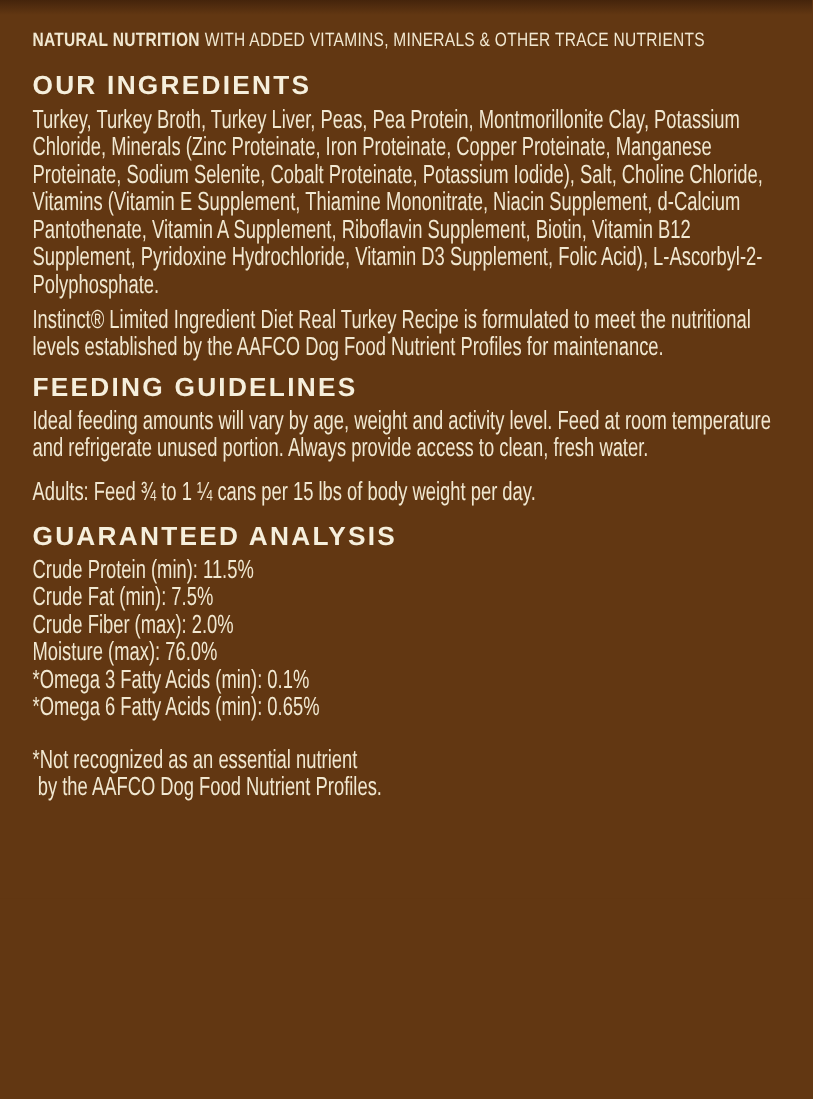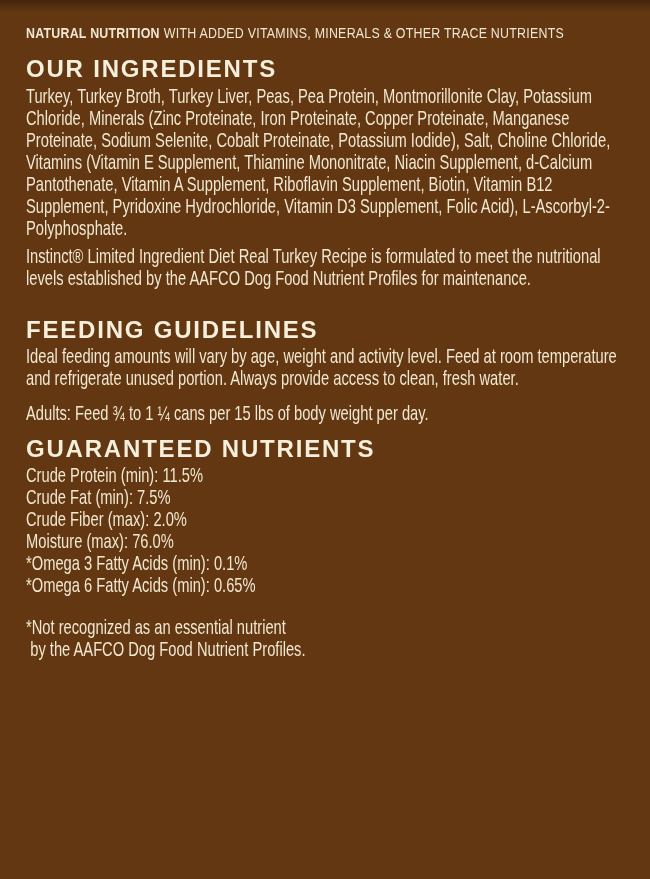--- a/index.html
+++ b/index.html
@@ -43,29 +43,29 @@
     font-size: 15.5px;
     line-height: 16px;
     letter-spacing: 0.3px;
     white-space: nowrap;
   }
   .tagline .lead { font-weight: 700; }
   .tagline .rest { font-weight: 400; margin-left: 5px; }
 
   .heading {
     margin: 0;
-    font-size: 24px;
+    font-size: 21px;
     line-height: 20px;
     font-weight: 700;
     letter-spacing: 1.8px;
     color: var(--ink-strong);
   }
   .mt-ing  { margin-top: 18px; }
   .mt-comp { margin-top: 19px; }
-  .mt-feed { margin-top: 31px; }
+  .mt-feed { margin-top: 12px; }
   .mt-ga   { margin-top: 15px; }
 
   .body-txt {
     font-size: 21px;
     line-height: 22px;
     margin: 0;
   }
   .p-ing    { margin-top: 6px; }
   .p-comp   { margin-top: 6px; }
   .p-feed   { margin-top: 5px; }
@@ -99,21 +99,21 @@
 
     <h2 class="heading mt-ing">OUR INGREDIENTS</h2>
     <p class="body-txt p-ing sx70">Turkey, Turkey Broth, Turkey Liver, Peas, Pea Protein, Montmorillonite Clay, Potassium Chloride, Minerals (Zinc Proteinate, Iron Proteinate, Copper Proteinate, Manganese Proteinate, Sodium Selenite, Cobalt Proteinate, Potassium Iodide), Salt, Choline Chloride, Vitamins (Vitamin E Supplement, Thiamine Mononitrate, Niacin Supplement, d-Calcium Pantothenate, Vitamin A Supplement, Riboflavin Supplement, Biotin, Vitamin B12 Supplement, Pyridoxine Hydrochloride, Vitamin D3 Supplement, Folic Acid), L-Ascorbyl-2-Polyphosphate.</p>
 
     <p class="body-txt p-comp sx70">Instinct® Limited Ingredient Diet Real Turkey Recipe is formulated to meet the nutritional levels established by the AAFCO Dog Food Nutrient Profiles for maintenance.</p>
 
     <h2 class="heading mt-feed">FEEDING GUIDELINES</h2>
     <p class="body-txt p-feed sx70">Ideal feeding amounts will vary by age, weight and activity level. Feed at room temperature and refrigerate unused portion. Always provide access to clean, fresh water.</p>
     <p class="body-txt p-adults sx70">Adults: Feed ¾ to 1 ¼ cans per 15 lbs of body weight per day.</p>
 
-    <h2 class="heading mt-ga">GUARANTEED NUTRIENTS</h2>
+    <h2 class="heading mt-ga">GUARANTEED ANALYSIS</h2>
     <div class="ga-row">
       <div class="ga-left">
         <div class="sx70">
           <div class="ga-line">Crude Protein (min): 11.5%</div>
           <div class="ga-line">Crude Fat (min): 7.5%</div>
           <div class="ga-line">Crude Fiber (max): 2.0%</div>
           <div class="ga-line">Moisture (max): 76.0%</div>
           <div class="ga-line">*Omega 3 Fatty Acids (min): 0.1%</div>
           <div class="ga-line">*Omega 6 Fatty Acids (min): 0.65%</div>
         </div>

